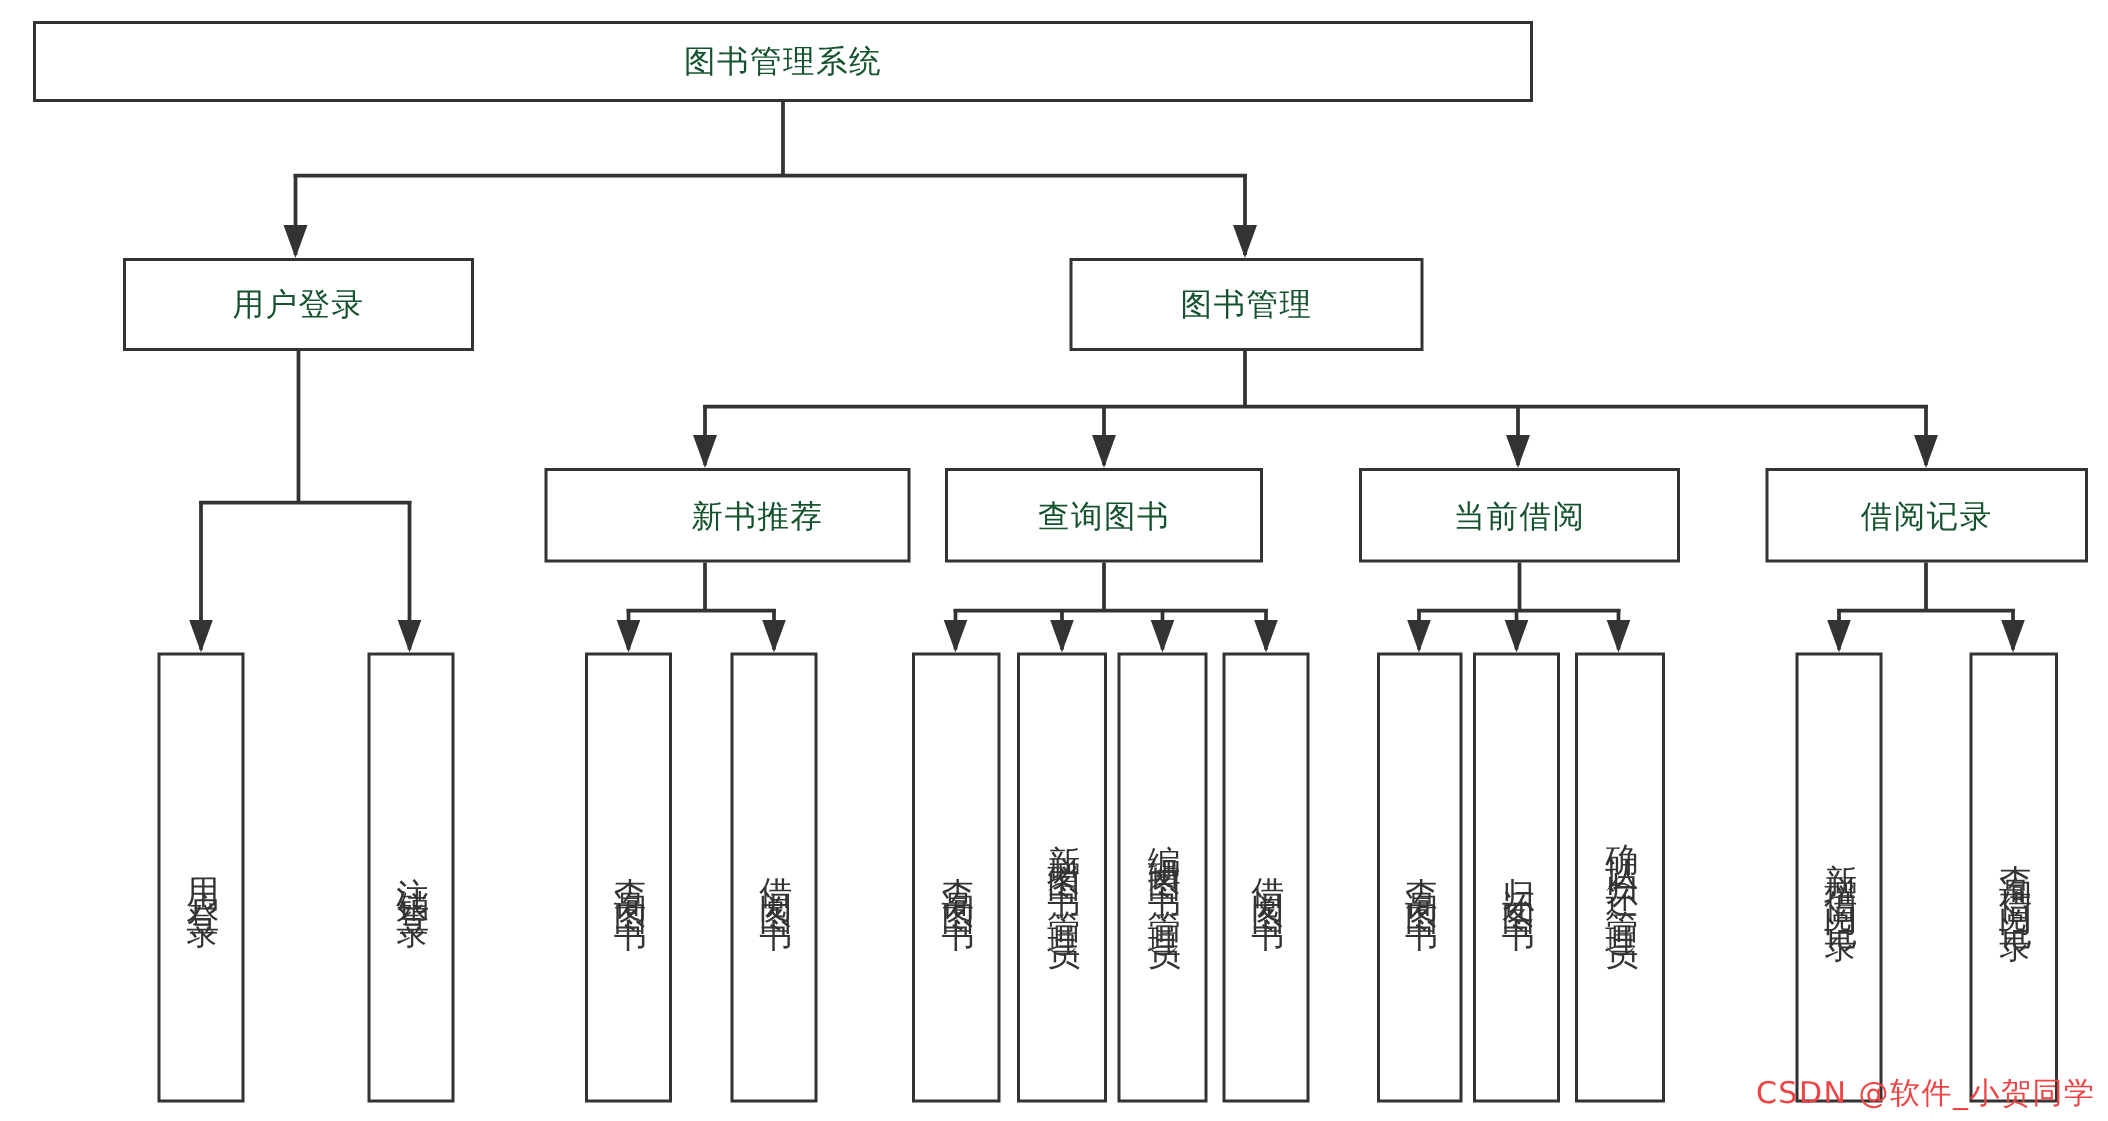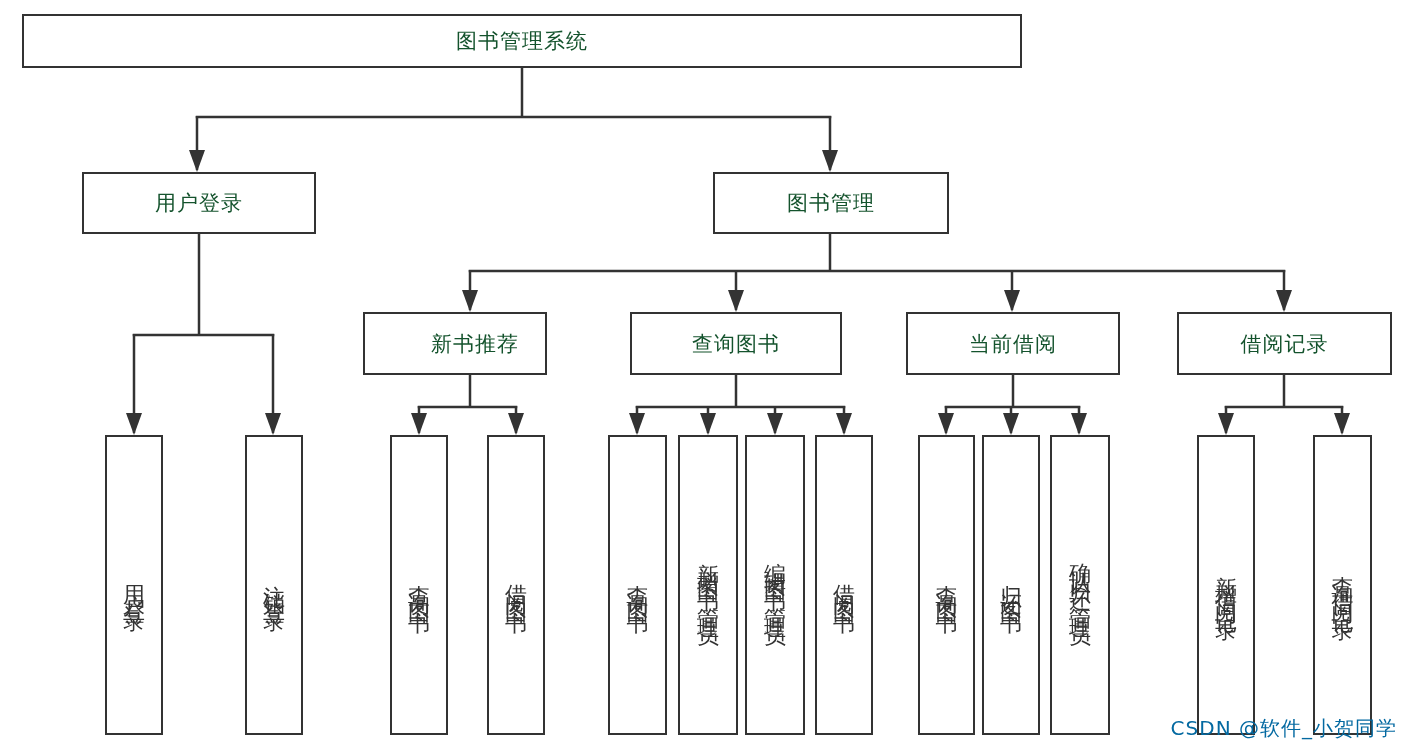--- a/index.html
+++ b/index.html
@@ -36,21 +36,21 @@
     font-size:22px;
     letter-spacing:9px;
     line-height:1.1;
     white-space:nowrap;
     color:#333333;
   }
   .watermark{
     position:absolute;
     right:8px;bottom:5px;
     font-size:20px;
-    color:#0369a1;
+    color:#ef4444;
     letter-spacing:1px;
     z-index:5;
   }
 </style>
 </head>
 <body>
 
 <div id="stage">
 
   <svg id="wires" viewBox="0 0 1405 747" xmlns="http://www.w3.org/2000/svg">
@@ -107,21 +107,21 @@
     <span>图书管理系统</span>
   </div>
 
   <div class="box" style="left:82px;top:172px;width:234px;height:62px;">
     <span>用户登录</span>
   </div>
   <div class="box" style="left:713px;top:172px;width:236px;height:62px;">
     <span>图书管理</span>
   </div>
 
-  <div class="box" style="left:363px;top:312px;width:184px;height:63px;padding-left:40px;">
+  <div class="box" style="left:363px;top:312px;width:244px;height:63px;padding-left:40px;">
     <span>新书推荐</span>
   </div>
   <div class="box" style="left:630px;top:312px;width:212px;height:63px;">
     <span>查询图书</span>
   </div>
   <div class="box" style="left:906px;top:312px;width:214px;height:63px;align-items:center;">
     <span>当前借阅</span>
   </div>
   <div class="box" style="left:1177px;top:312px;width:215px;height:63px;">
     <span>借阅记录</span>

